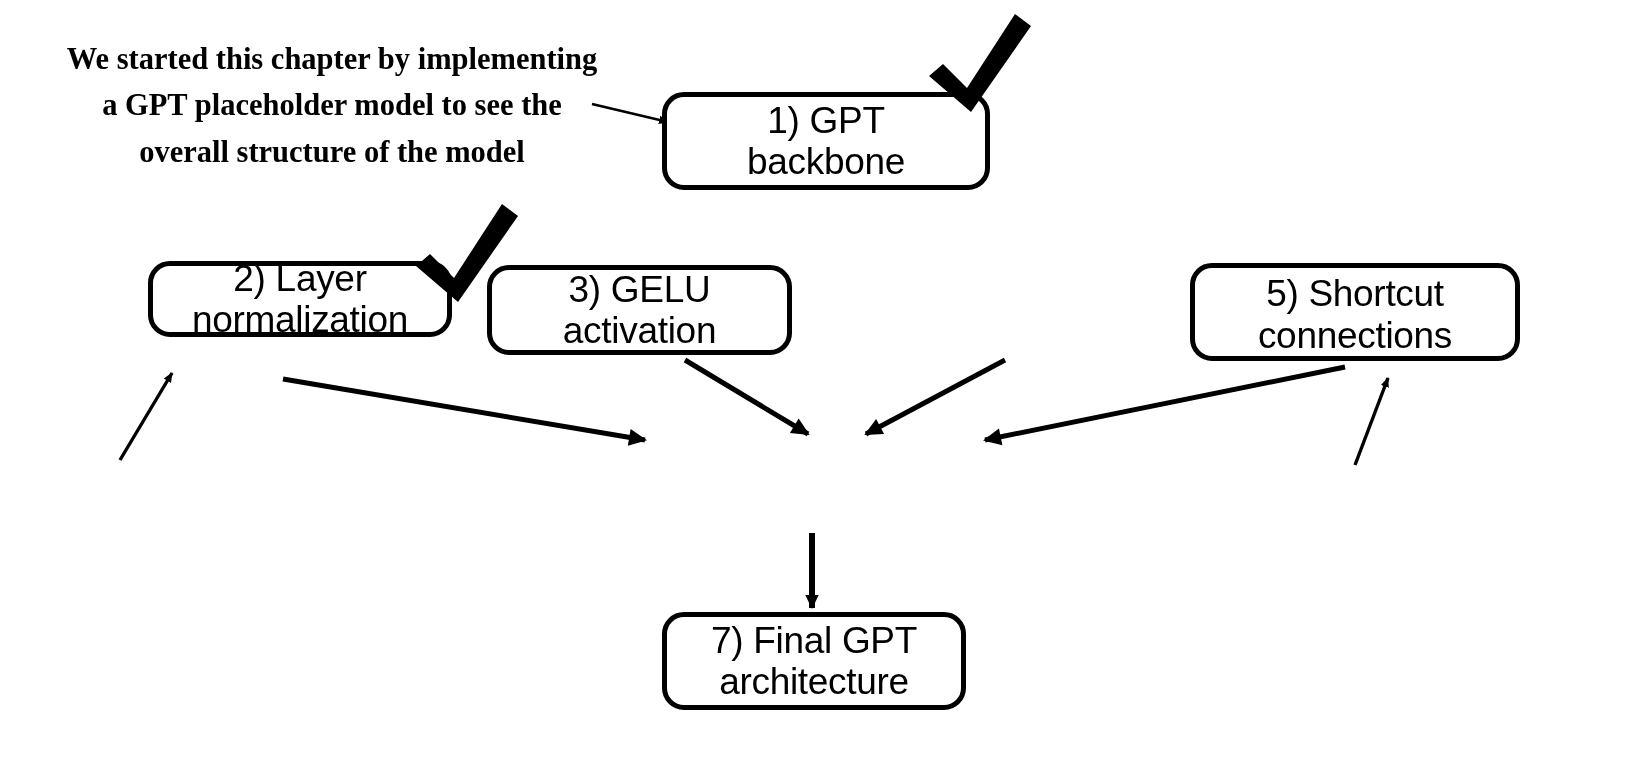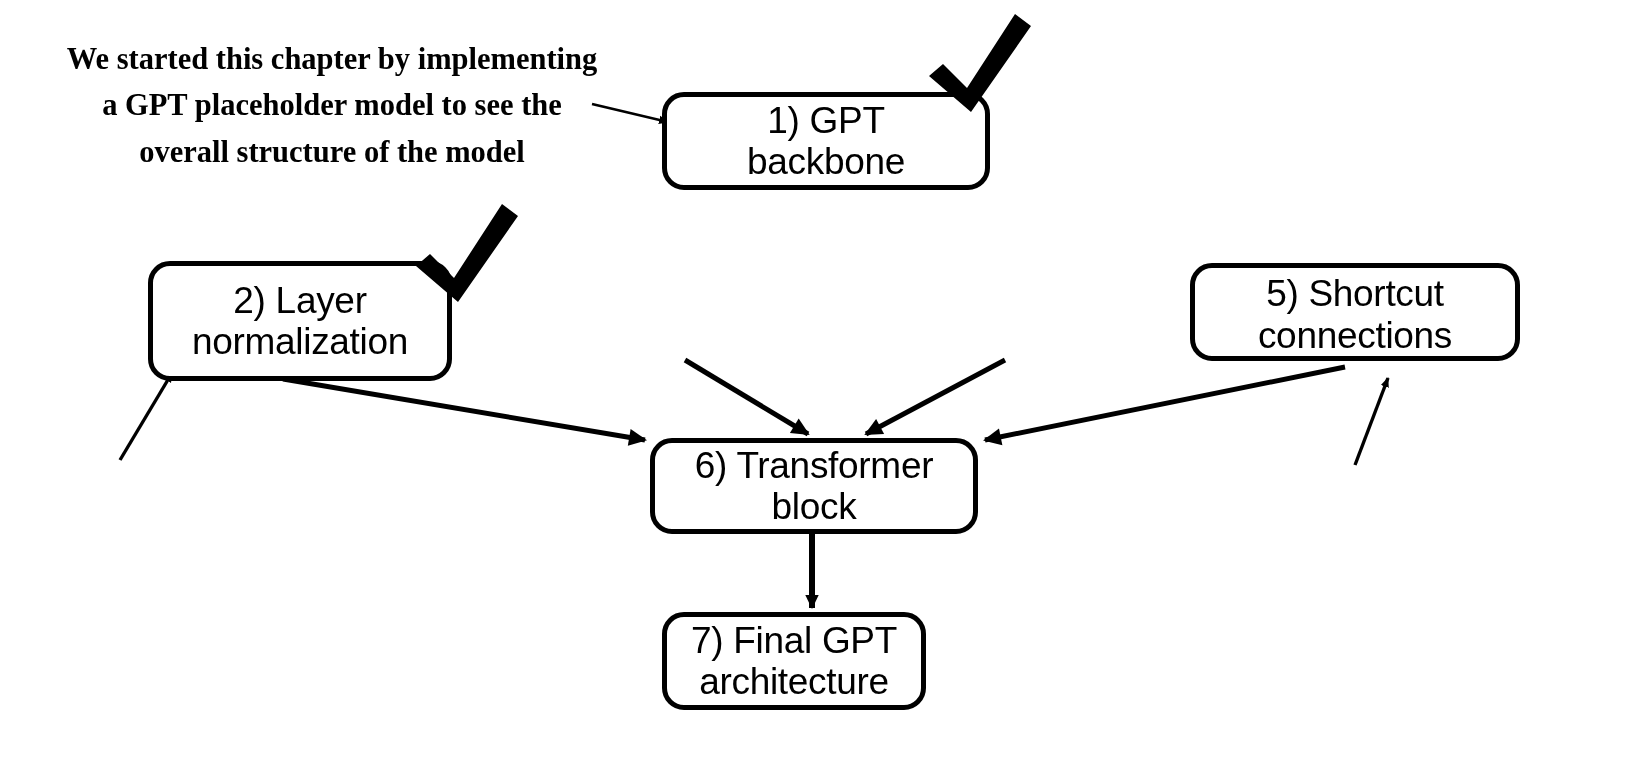--- a/index.html
+++ b/index.html
@@ -95,38 +95,38 @@
     <path d="M120,460 L172,373" stroke="#000" stroke-width="3.4" fill="none" marker-end="url(#ah-thin)"></path>
 
     <path d="M1355,465 L1388,378" stroke="#000" stroke-width="3.4" fill="none" marker-end="url(#ah-thin)"></path>
   </svg>
 
   <div class="node" style="left:662px; top:74px; width:328px; height:98px;margin-top:18px;">
     <span class="node-label">1) GPT
 backbone</span>
   </div>
 
-  <div class="node" style="left:148px; top:261px; width:304px; height:120px;">
+  <div class="node" style="left:148px; top:261px; width:304px; height:76px;">
     <span class="node-label">2) Layer
 normalization</span>
   </div>
 
+  <div class="node" style="left:487px; top:265px; width:305px; height:90px;">
+    <span class="node-label">3) GELU
+activation</span>
+  </div>
 
 
   <div class="node" style="left:1190px; top:263px; width:330px; height:98px;align-items:flex-end;">
     <span class="node-label">5) Shortcut
 connections</span>
   </div>
 
-  <div class="node" style="left:650px; top:438px; width:328px; height:96px;">
-    <span class="node-label">6) Transformer
-block</span>
-  </div>
 
-  <div class="node" style="left:662px; top:612px; width:264px; height:98px;">
+  <div class="node" style="left:662px; top:612px; width:304px; height:98px;">
     <span class="node-label">7) Final GPT
 architecture</span>
   </div>
 
   <svg class="check" style="left:915px; top:8px; width:120px; height:110px;" viewBox="0 0 120 110">
     <path d="M14,68 L28,56 L52,80 L100,6 L116,18 L56,104 Z" fill="#000"></path>
   </svg>
 
   <svg class="check" style="left:402px; top:198px; width:120px; height:110px;" viewBox="0 0 120 110">
     <path d="M14,68 L28,56 L52,80 L100,6 L116,18 L56,104 Z" fill="#000"></path>

